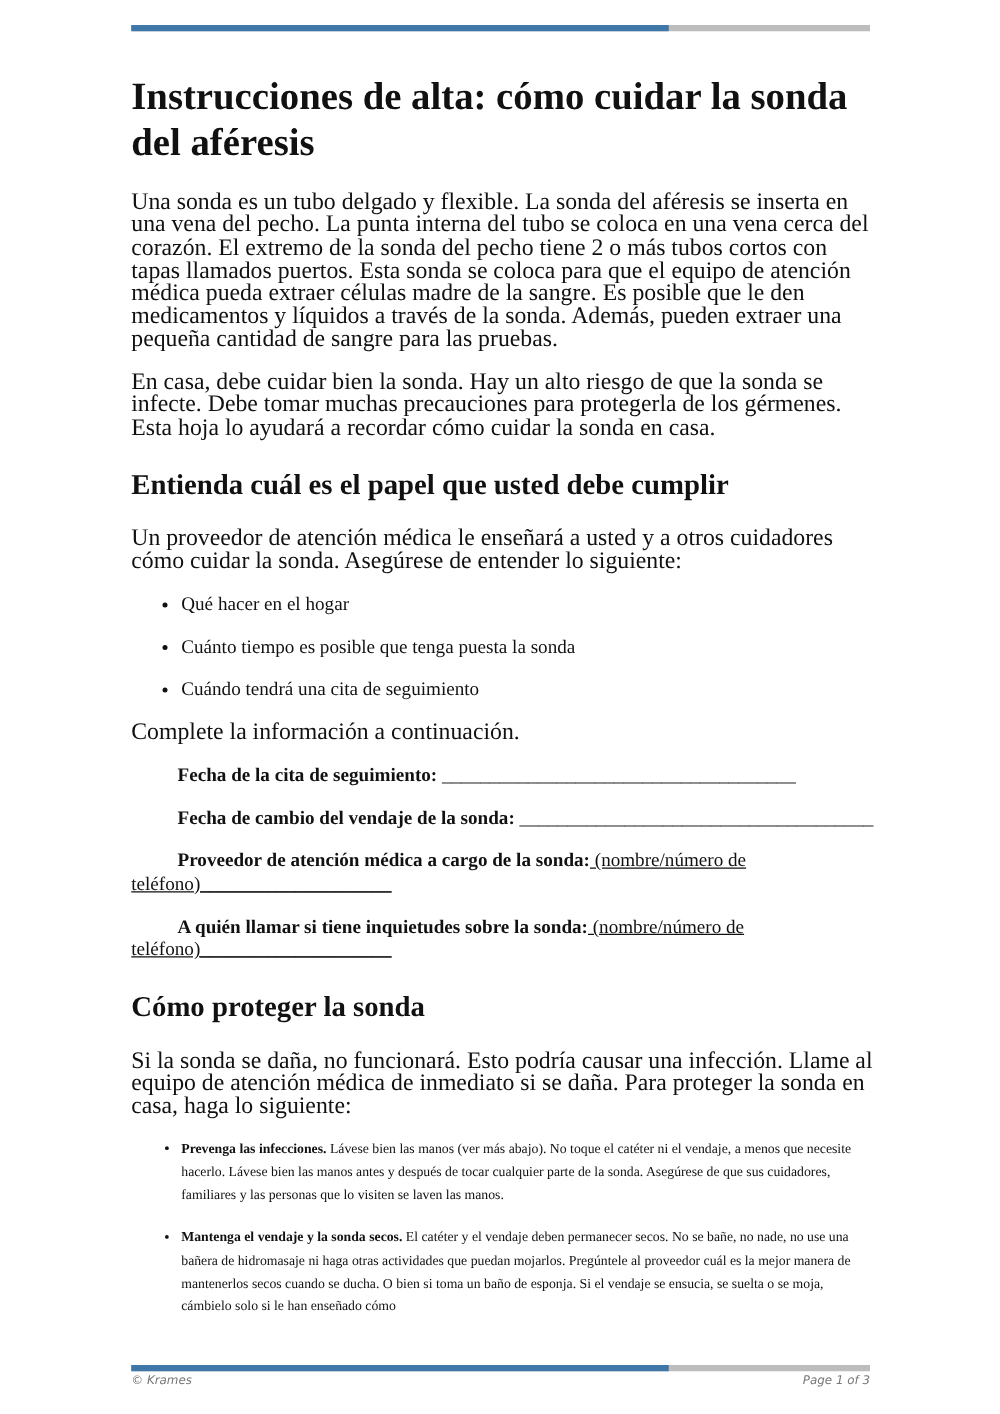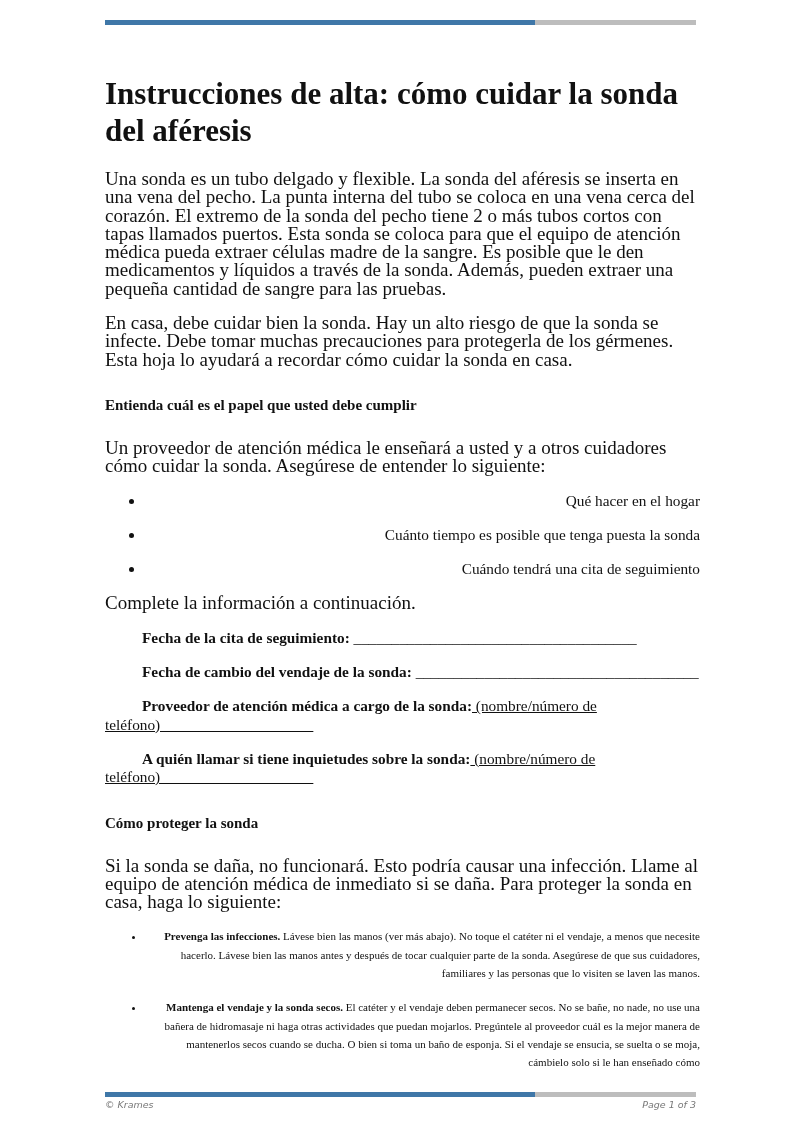--- a/index.html
+++ b/index.html
@@ -3,24 +3,24 @@
 <meta charset="utf-8">
 <style>
   html, body { margin: 0; padding: 0; background: #ffffff; }
   body { width: 800px; height: 1131px; position: relative; overflow: hidden;
          font-family: "Liberation Serif", serif; color: #111; }
   .bar { position: absolute; left: 105px; width: 591px; height: 5px; background: #bdbdbd; }
   .bar .fill { height: 100%; background: #3f77a8; }
   .bar.top { top: 20px; }
   .bar.bottom { top: 1092px; }
   .content { position: absolute; left: 105px; top: 58px; width: 595px; }
-  h1 { font-size: 31px; line-height: 37px; margin: 17px 0 21px 0; font-weight: bold; }
-  h2 { font-size: 15px; line-height: 28px; margin: 22px 0 20px 0; font-weight: bold; }
+  h1 { font-size: 31px; line-height: 37px; margin: 0 0 21px 0; font-weight: bold; }
+  h2 { font-size: 23px; line-height: 28px; margin: 22px 0 20px 0; font-weight: bold; }
   p { font-size: 19px; line-height: 18.3px; margin: 0 0 16px 0; }
-  ul { margin: 0 0 12px 0; padding-left: 40px; text-align: right; }
+  ul { margin: 0 0 12px 0; padding-left: 40px; }
   ul.simple li { font-size: 15.3px; line-height: 18.3px; margin-bottom: 16px; }
   ul.rich li { font-size: 11px; line-height: 18.3px; margin-bottom: 16px; }
   .field { font-size: 15.3px; line-height: 18.3px; margin: 0 0 16px 0; }
   .field b { font-weight: bold; margin-left: 37px; }
   .blank { text-decoration: underline; }
   .footer { position: absolute; top: 1099px; left: 105px; width: 591px;
             font-family: "DejaVu Sans", sans-serif; font-style: italic; font-size: 9.5px; color: #777; }
   .footer .left { position: absolute; left: 0; }
   .footer .right { position: absolute; right: 0; }
 </style>

